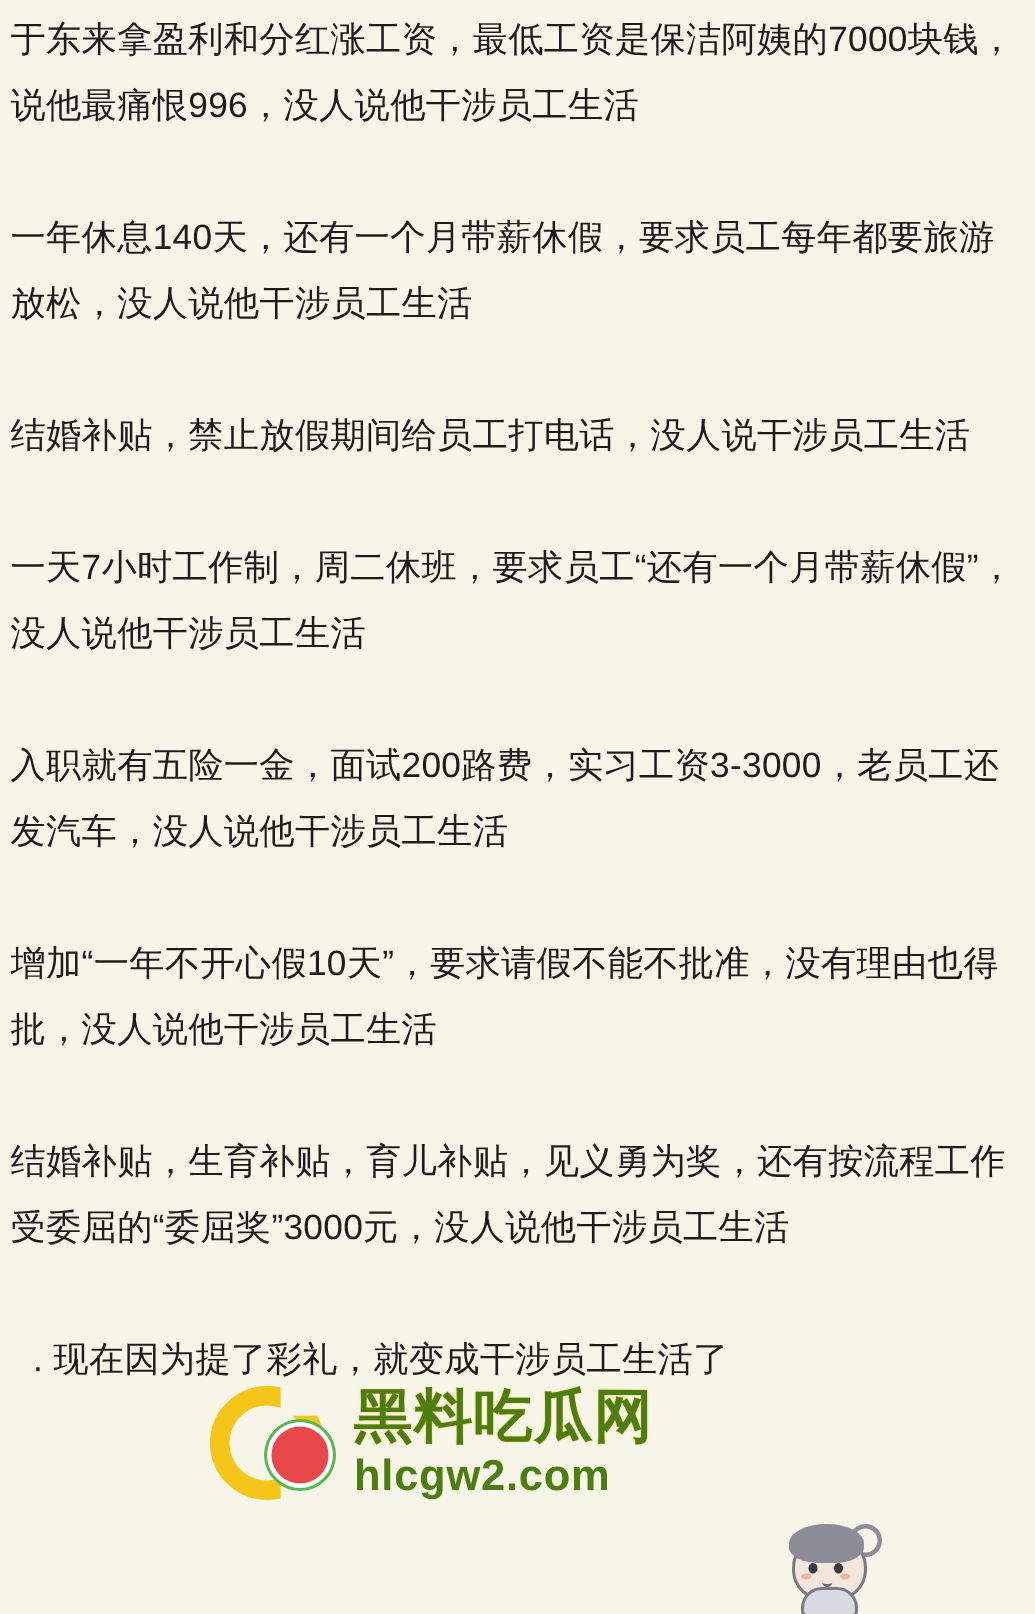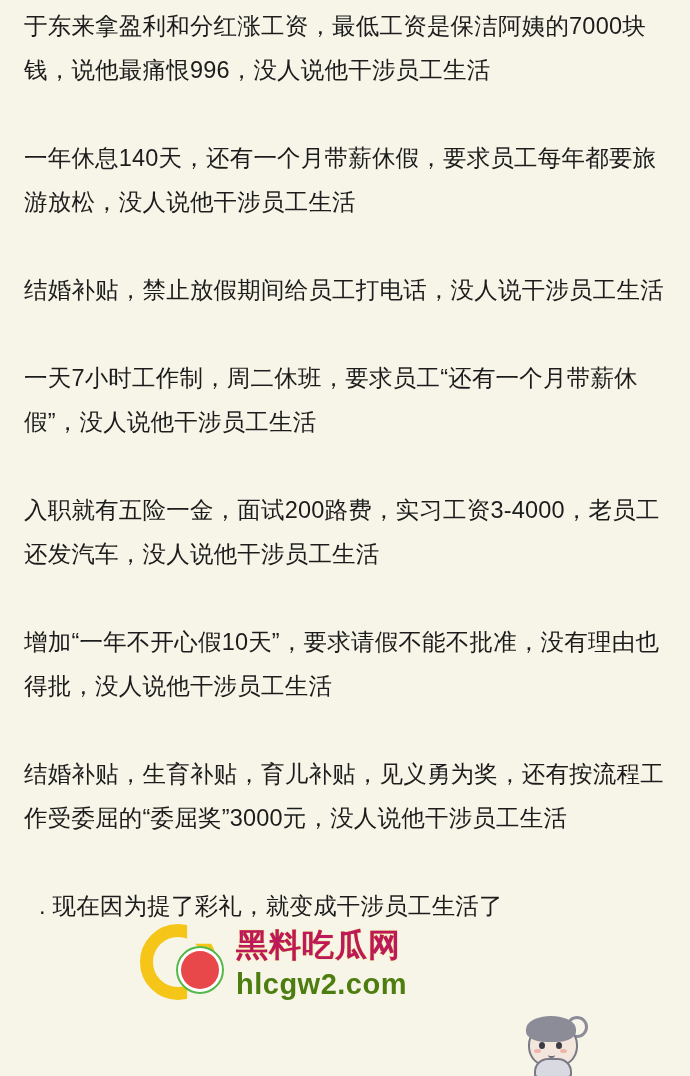--- a/index.html
+++ b/index.html
@@ -13,21 +13,21 @@
     font-family: "Liberation Sans", sans-serif;
     overflow: hidden;
     position: relative;
   }
   #page {
     position: relative;
     width: 690px;
     height: 1076px;
     background: #f7f5e8;
     box-sizing: border-box;
-    padding: 0 24px;
+    padding: 0 7px;
     overflow: hidden;
   }
   .para {
     font-size: 23.5px;
     line-height: 44px;
     color: #1c1c1c;
     letter-spacing: 0.2px;
     margin: 0 0 44px 0;
     text-align: left;
     word-break: break-all;
@@ -106,23 +106,23 @@
     background: #e8484a;
     border-radius: 50%;
   }
   #wm-text {
     margin-left: 12px;
     display: flex;
     flex-direction: column;
     justify-content: center;
   }
   #wm-title {
-    font-size: 32px;
+    font-size: 39px;
     font-weight: bold;
-    color: #be185d;
+    color: #4d7c0f;
     letter-spacing: 1px;
     line-height: 44px;
     text-shadow: 0 0 1px #e0b000;
   }
   #wm-url {
     font-size: 29px;
     font-weight: bold;
     color: #4d7c0f;
     letter-spacing: 0.5px;
     line-height: 34px;
@@ -210,21 +210,21 @@
 </style>
 </head>
 <body>
 
 <div id="page">
 
   <p class="para first">于东来拿盈利和分红涨工资，最低工资是保洁阿姨的7000块钱，说他最痛恨996，没人说他干涉员工生活</p>
   <p class="para">一年休息140天，还有一个月带薪休假，要求员工每年都要旅游放松，没人说他干涉员工生活</p>
   <p class="para">结婚补贴，禁止放假期间给员工打电话，没人说干涉员工生活</p>
   <p class="para">一天7小时工作制，周二休班，要求员工“还有一个月带薪休假”，没人说他干涉员工生活</p>
-  <p class="para">入职就有五险一金，面试200路费，实习工资3-4000，老员工还发汽车，没人说他干涉员工生活</p>
+  <p class="para">入职就有五险一金，面试200路费，实习工资3-3000，老员工还发汽车，没人说他干涉员工生活</p>
   <p class="para">增加“一年不开心假10天”，要求请假不能不批准，没有理由也得批，没人说他干涉员工生活</p>
   <p class="para">结婚补贴，生育补贴，育儿补贴，见义勇为奖，还有按流程工作受委屈的“委屈奖”3000元，没人说他干涉员工生活</p>
   <p class="para last">. 现在因为提了彩礼，就变成干涉员工生活了</p>
 
   <div id="watermark">
     <div id="wm-mark">
       <div id="wm-c"></div>
       <div id="wm-melon">
         <div class="flesh"></div>
         <div class="rind"></div>

